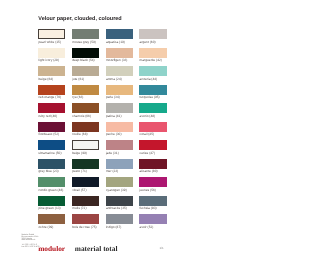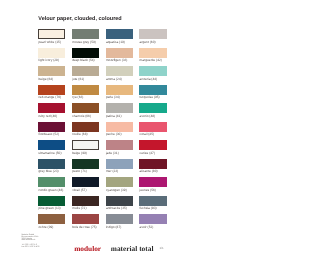--- a/index.html
+++ b/index.html
@@ -19,21 +19,21 @@
                 color:#5a5350;white-space:nowrap;letter-spacing:0.005px;}
 
   #footer{position:absolute;left:0;top:0;width:184px;height:260px;pointer-events:none;}
   #address-block{position:absolute;left:21.4px;top:234.9px;font-size:1.9px;line-height:1.85px;
                  color:#77736f;white-space:nowrap;pointer-events:auto;}
   #contact-block{position:absolute;left:21.4px;top:244.3px;font-size:1.9px;line-height:2.1px;
                  color:#77736f;white-space:nowrap;pointer-events:auto;}
   #brand-logo{position:absolute;left:38.2px;top:244.6px;font-family:"Liberation Serif",serif;
               font-size:7.35px;font-weight:bold;line-height:7.35px;white-space:nowrap;
               pointer-events:auto;}
-  #brand-logo .brand{color:#b5121b;margin-left:36px;}
+  #brand-logo .brand{color:#b5121b;}
   #brand-logo .suffix{color:#2b2b2b;padding-left:8px;}
   #page-number{position:absolute;left:159.4px;top:246.6px;font-size:3.0px;color:#8a8a8a;
                line-height:3.4px;white-space:nowrap;pointer-events:auto;}
 </style>
 </head>
 <body>
 
 <div id="page">
 
   <div id="page-title">Velour paper, clouded, coloured</div>

